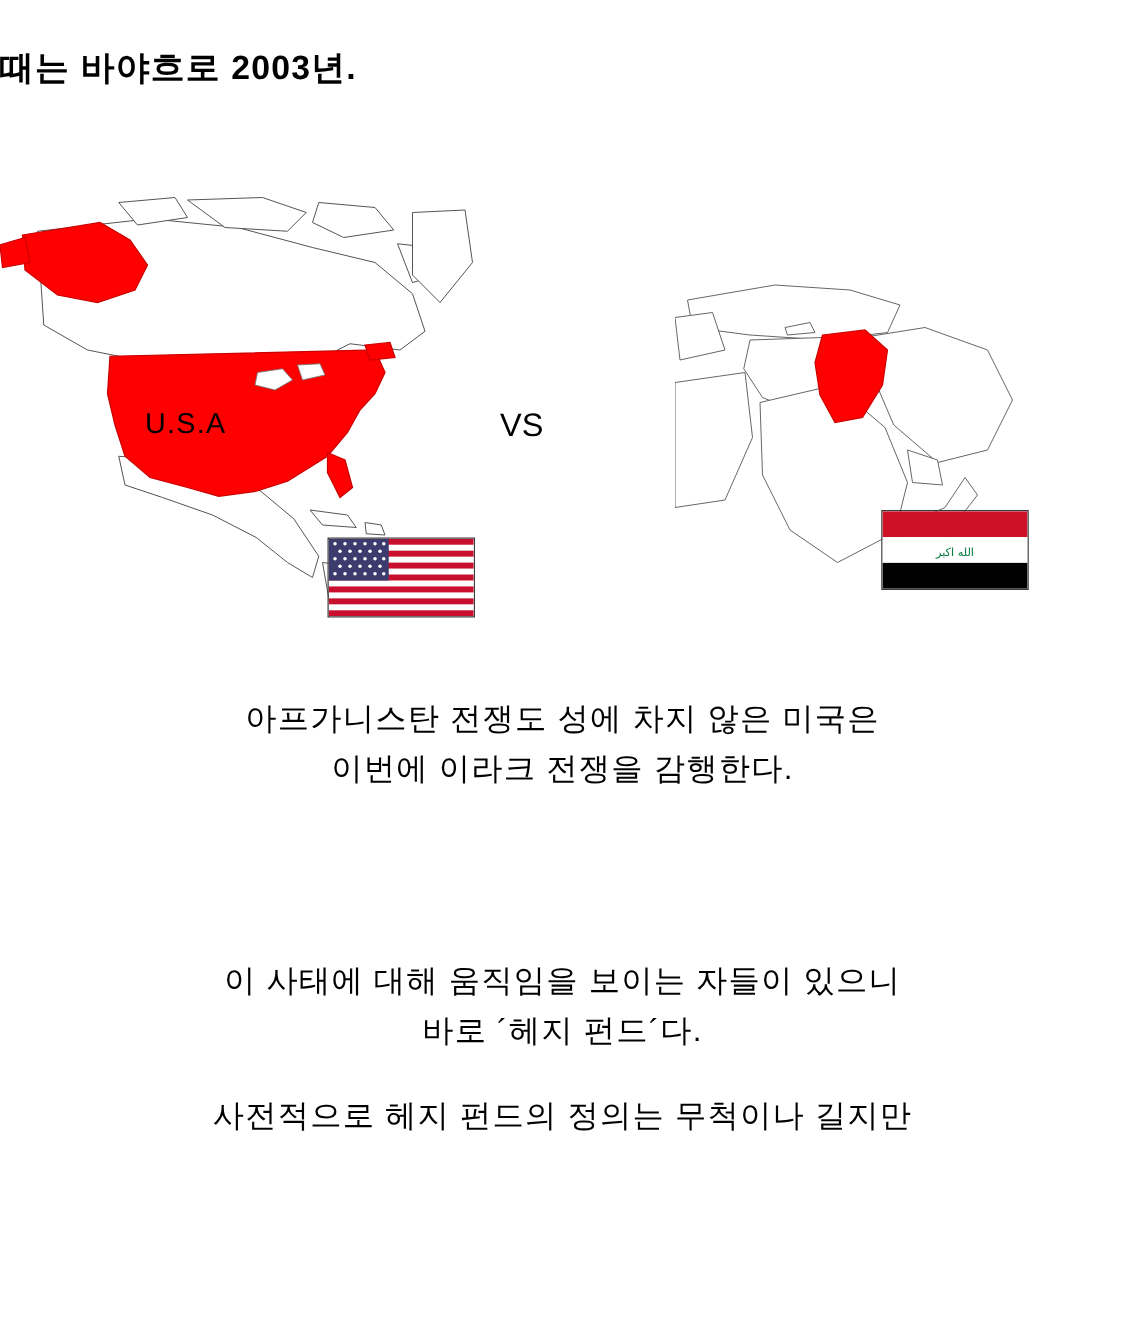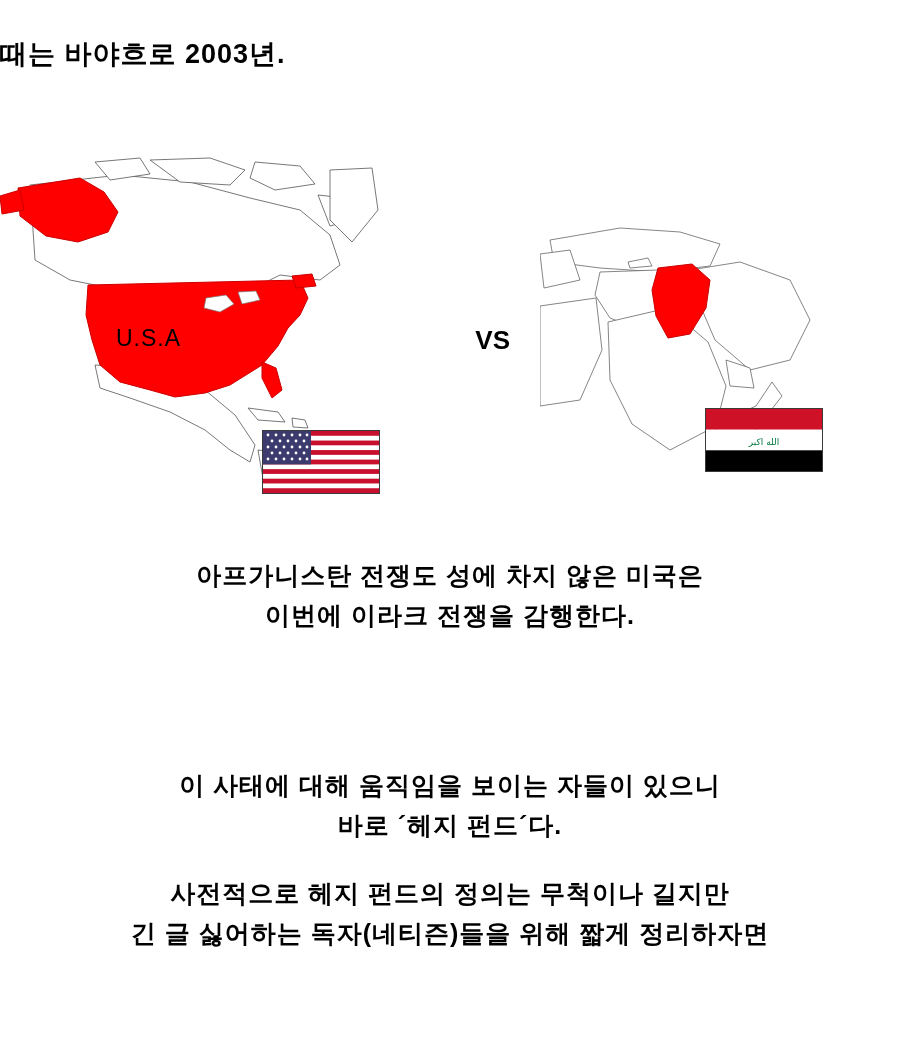--- a/index.html
+++ b/index.html
@@ -50,23 +50,23 @@
     left: 540px;
     top: 60px;
     width: 290px;
     height: 280px;
   }
   .vs {
     position: absolute;
     left: 400px;
     top: 175px;
     width: 110px;
-    text-align: right;
+    text-align: left;
     font-size: 26px;
-    font-weight: bold;
+    font-weight: normal;
   }
   .usa-label {
     position: absolute;
     left: 97px;
     top: 175px;
     font-size: 23px;
     font-weight: normal;
     color: #000;
     letter-spacing: 1px;
     margin-left: 19px;
@@ -91,21 +91,21 @@
     height: 62px;
     text-align: center;
   }
 
   
   .para {
     position: absolute;
     left: 0;
     width: 900px;
     text-align: center;
-    font-weight: bold;
+    font-weight: normal;
     color: #000;
   }
   .p1 { top: 555px; font-size: 25px; line-height: 40px; letter-spacing: 1px;}
   .p2 { top: 745px; font-size: 25px; line-height: 40px; letter-spacing: 1px; margin-top: 20px;}
   .p3 { top: 873px; font-size: 25px; line-height: 40px; letter-spacing: 1px;}
 </style>
 </head>
 <body>
 
 <div class="page">
@@ -247,16 +247,15 @@
     <div>이번에 이라크 전쟁을 감행한다.</div>
   </div>
 
   <div class="para p2">
     <div>이 사태에 대해 움직임을 보이는 자들이 있으니</div>
     <div>바로 ´헤지 펀드´다.</div>
   </div>
 
   <div class="para p3">
     <div>사전적으로 헤지 펀드의 정의는 무척이나 길지만</div>
-    <div>긴 글 싫어하는 독자(네티즌)들을 위해 짧게 정리하자면</div>
   </div>
 
 </div>
 
 </body></html>

